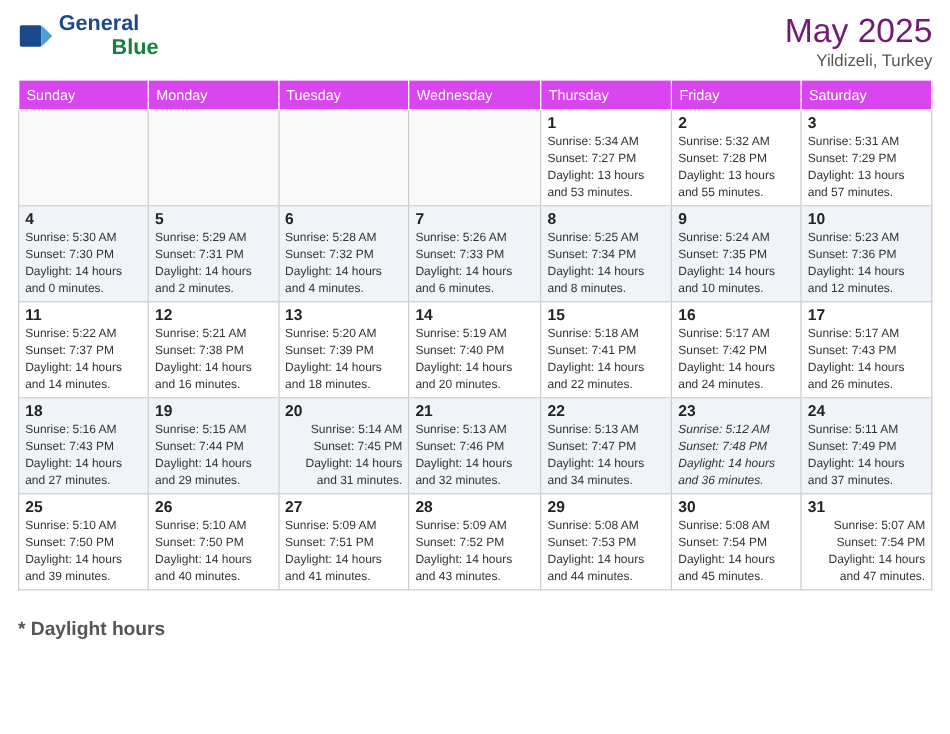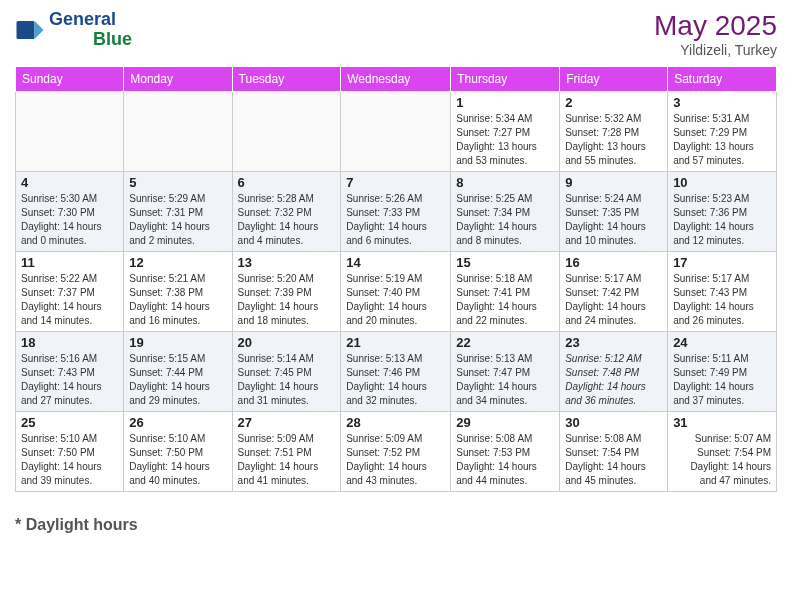--- a/index.html
+++ b/index.html
@@ -272,21 +272,21 @@
           </td>
           <td class="shaded">
             <div class="day-num">19</div>
             <div class="day-info" style="white-space: pre-line;">Sunrise: 5:15 AM
 Sunset: 7:44 PM
 Daylight: 14 hours
 and 29 minutes.</div>
           </td>
           <td class="shaded">
             <div class="day-num">20</div>
-            <div class="day-info" style="white-space: pre-line;">Sunrise: 5:14 AM
+            <div class="day-info" style="white-space: pre-line; text-align: right;">Sunrise: 5:14 AM
 Sunset: 7:45 PM
 Daylight: 14 hours
 and 31 minutes.</div>
           </td>
           <td class="shaded">
             <div class="day-num">21</div>
             <div class="day-info" style="white-space: pre-line;">Sunrise: 5:13 AM
 Sunset: 7:46 PM
 Daylight: 14 hours
 and 32 minutes.</div>

